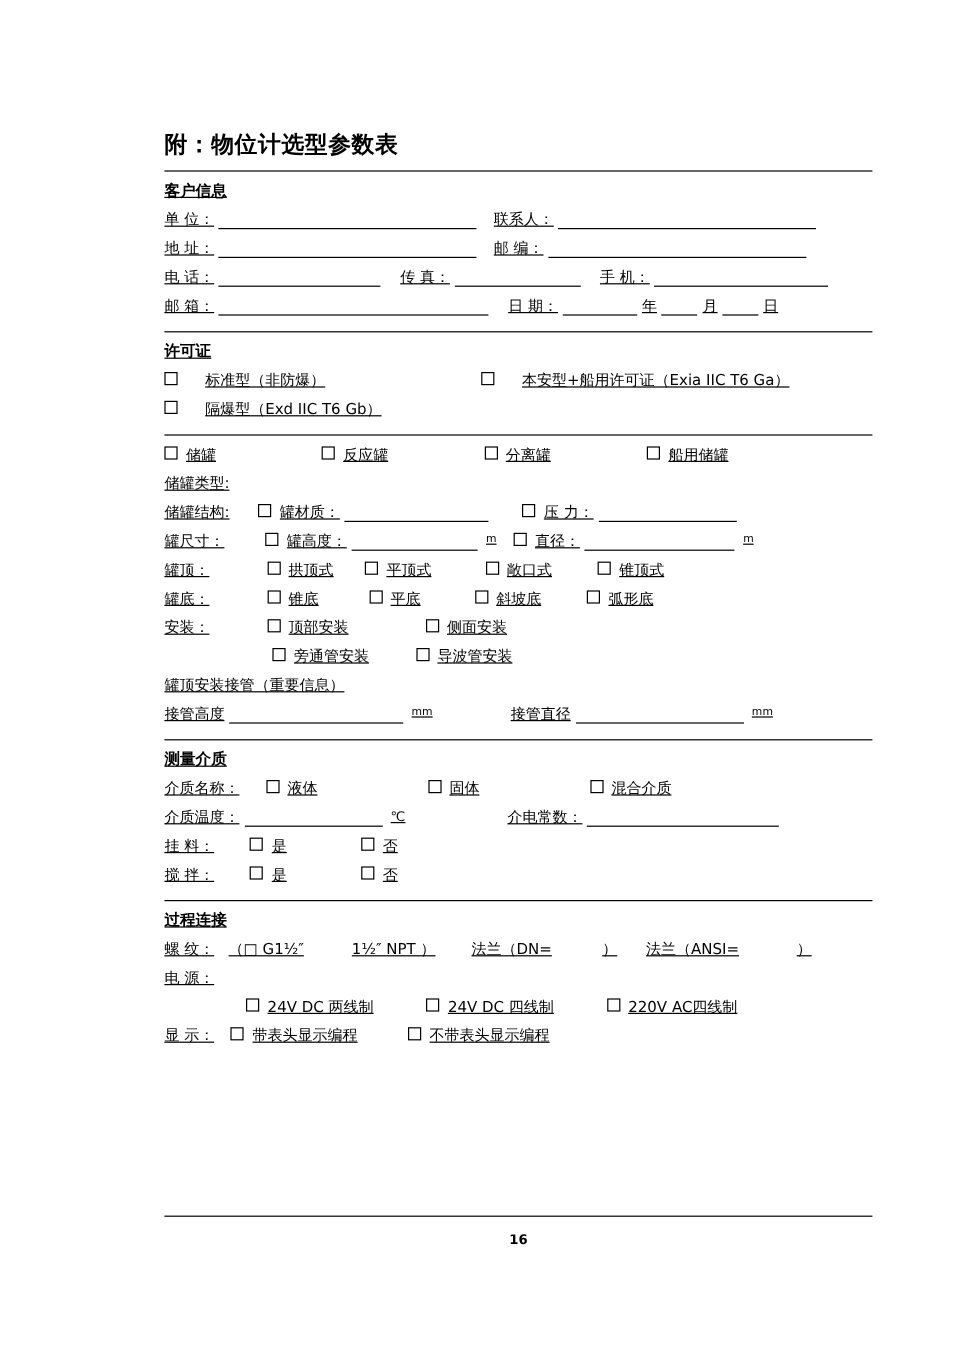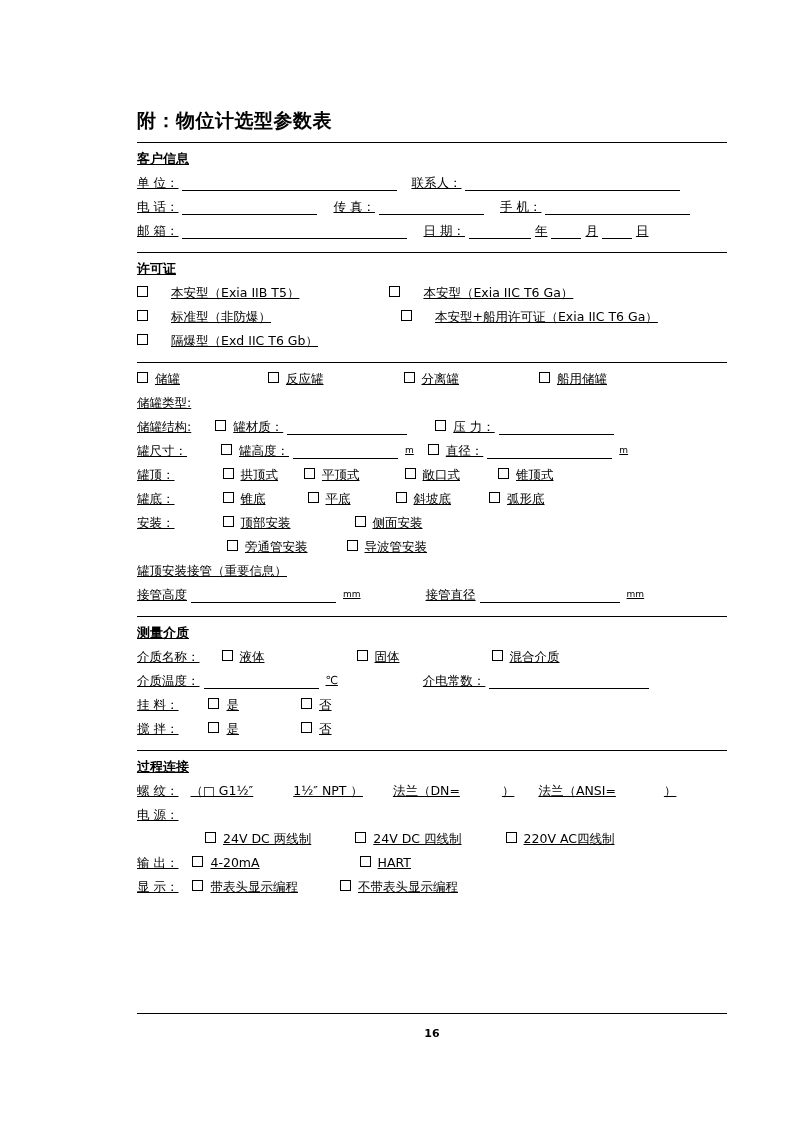--- a/index.html
+++ b/index.html
@@ -124,20 +124,27 @@
     <div class="sec-title">客户信息</div>
 
     <div class="row">
       <span class="lbl">单  位：</span>
       <span class="fill" style="width:215px"></span>
       <span class="spacer" style="width:10px"></span>
       <span class="lbl">联系人：</span>
       <span class="fill" style="width:215px"></span>
     </div>
 
+    <div class="row">
+      <span class="lbl">地  址：</span>
+      <span class="fill" style="width:215px"></span>
+      <span class="spacer" style="width:10px"></span>
+      <span class="lbl">邮    编：</span>
+      <span class="fill" style="width:215px"></span>
+    </div>
 
     <div class="row">
       <span class="lbl">电  话：</span>
       <span class="fill" style="width:135px"></span>
       <span class="spacer" style="width:12px"></span>
       <span class="lbl">传  真：</span>
       <span class="fill" style="width:105px"></span>
       <span class="spacer" style="width:12px"></span>
       <span class="lbl">手  机：</span>
       <span class="fill" style="width:145px"></span>
@@ -154,33 +161,20 @@
       <span class="lbl">月</span>
       <span class="fill" style="width:30px"></span>
       <span class="lbl">日</span>
     </div>
   </div>
   <hr class="hr">
 
   <div class="section">
     <div class="sec-title">许可证</div>
 
-    <div class="row">
-      <span class="opt">
-        <span class="cb"></span>
-        <span style="width:16px"></span>
-        <span>本安型（Exia IIB T5）</span>
-      </span>
-      <span class="spacer" style="width:90px"></span>
-      <span class="opt">
-        <span class="cb"></span>
-        <span style="width:16px"></span>
-        <span>本安型（Exia IIC T6 Ga）</span>
-      </span>
-    </div>
 
     <div class="row">
       <span class="opt">
         <span class="cb"></span>
         <span style="width:16px"></span>
         <span>标准型（非防爆）</span>
       </span>
       <span class="spacer" style="width:130px"></span>
       <span class="opt">
         <span class="cb"></span>
@@ -447,33 +441,20 @@
         <span class="cb"></span>
         <span>24V DC 四线制</span>
       </span>
       <span class="spacer" style="width:44px"></span>
       <span class="opt">
         <span class="cb"></span>
         <span>220V AC四线制</span>
       </span>
     </div>
 
-    <div class="row">
-      <span class="lbl">输  出：</span>
-      <span class="spacer" style="width:14px"></span>
-      <span class="opt">
-        <span class="cb"></span>
-        <span>4-20mA</span>
-      </span>
-      <span class="spacer" style="width:100px"></span>
-      <span class="opt">
-        <span class="cb"></span>
-        <span>HART</span>
-      </span>
-    </div>
 
     <div class="row">
       <span class="lbl">显  示：</span>
       <span class="spacer" style="width:14px"></span>
       <span class="opt">
         <span class="cb"></span>
         <span>带表头显示编程</span>
       </span>
       <span class="spacer" style="width:42px"></span>
       <span class="opt">

